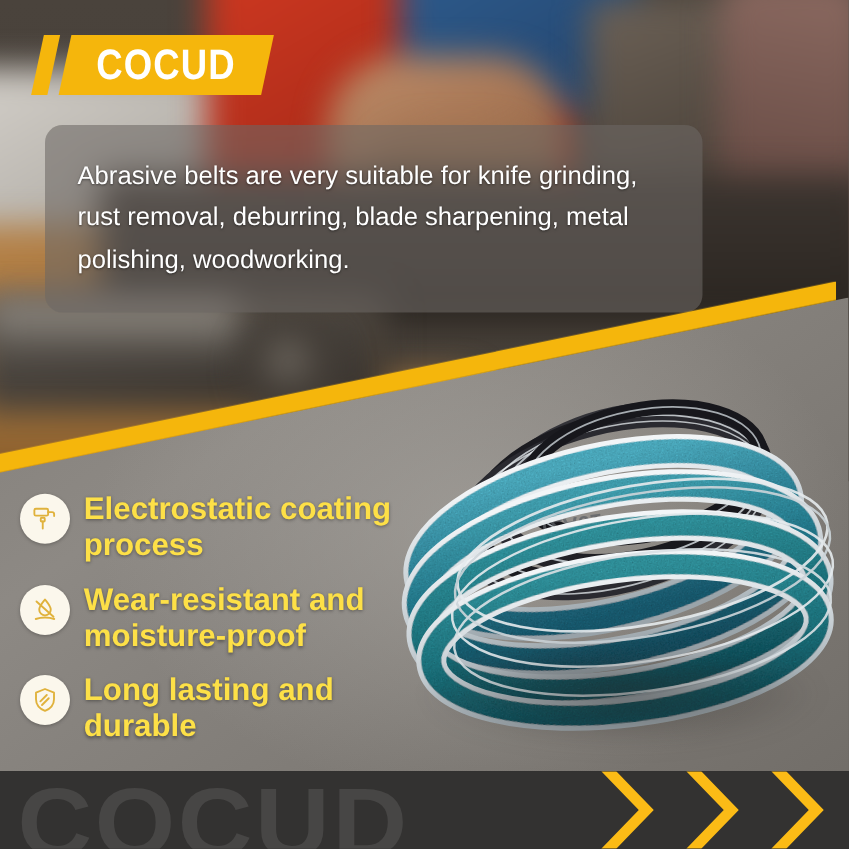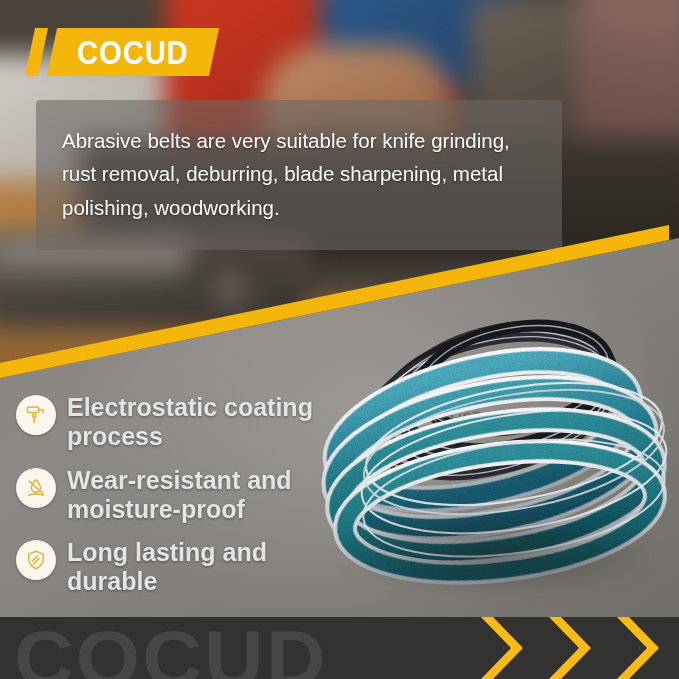--- a/index.html
+++ b/index.html
@@ -64,21 +64,21 @@
     transform:skewX(12deg) scaleX(.86);
     color:#ffffff; font-weight:bold; font-size:34px;
     letter-spacing:1px; line-height:1;
     font-family:"Liberation Sans", sans-serif;
   }
 
   
   .desc-card {
     position:absolute; left:36px; top:100px; width:526px; padding:24px 26px 26px 26px;
     background:rgba(108,104,100,.58);
-    border-radius:4px;
+    border-radius:14px;
     backdrop-filter:blur(2px);
     z-index:5;
   }
   .desc-text {
     color:#ffffff; font-size:20.5px; line-height:1.63; font-weight:400;
     text-shadow:0 1px 2px rgba(0,0,0,.5);
   }
 
   
   .lower {
@@ -108,21 +108,21 @@
   .features { position:absolute; left:16px; top:392px; width:336px; z-index:7; }
   .feat { display:flex; align-items:flex-start; margin-bottom:13px; }
   .feat-badge {
     flex:0 0 auto; width:40px; height:40px; border-radius:50%;
     background:#FBF7EC;
     display:flex; align-items:center; justify-content:center;
     margin-right:11px; margin-top:3px;
     box-shadow:0 1px 3px rgba(0,0,0,.25);
   }
   .feat-text {
-    color:#e5e5e5; font-size:25px; font-weight:bold; line-height:1.17;
+    color:#fde047; font-size:25px; font-weight:bold; line-height:1.17;
     text-shadow:0 1px 3px rgba(0,0,0,.4);
     padding-top:1px;
   }
 
   
   .bottom-bar {
     position:absolute; left:0; bottom:0; width:679px; height:62px;
     background:#333231; overflow:hidden; z-index:8;
   }
   .bar-watermark {

